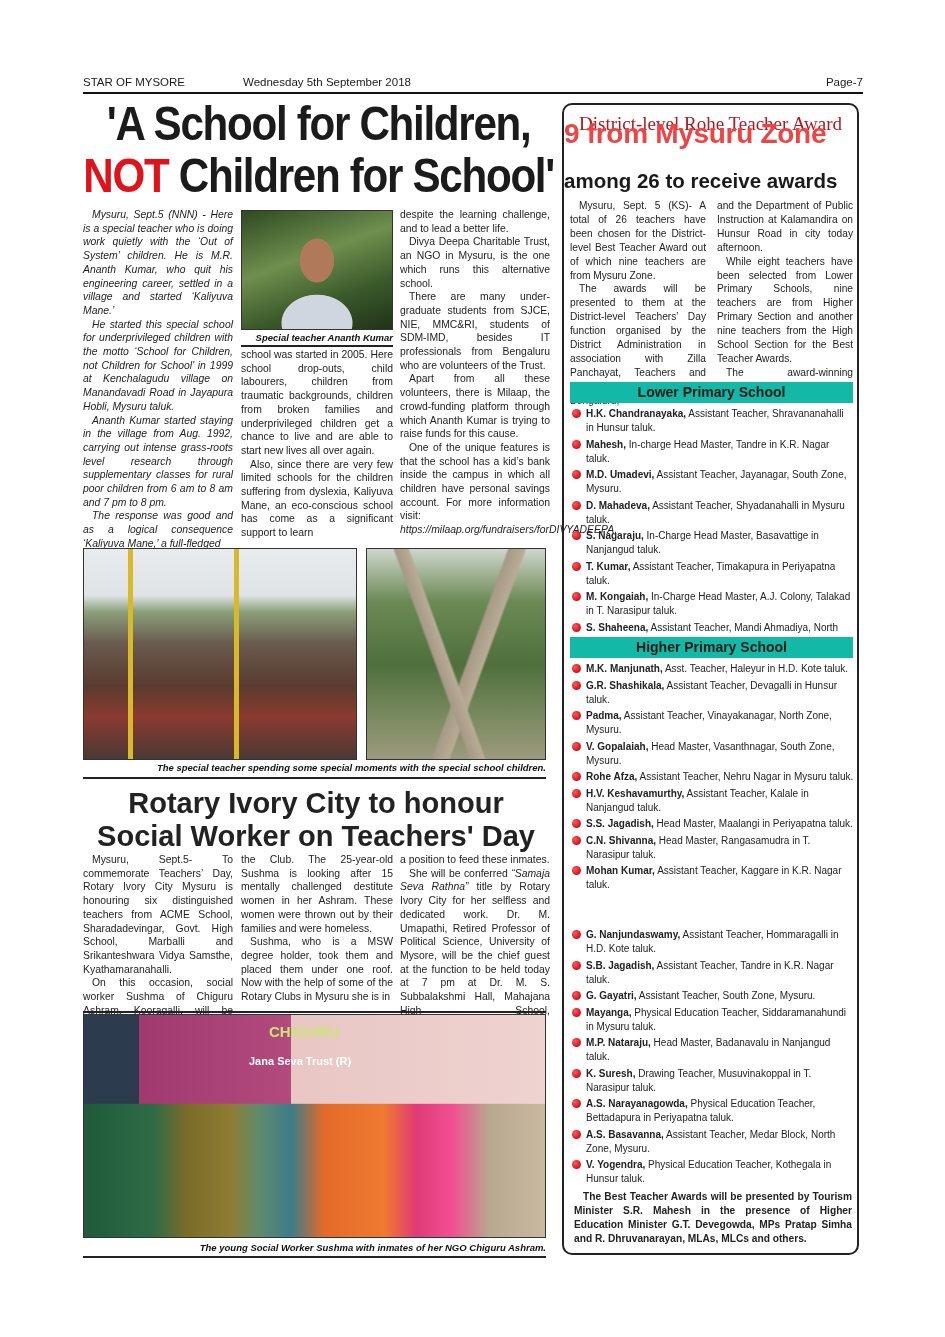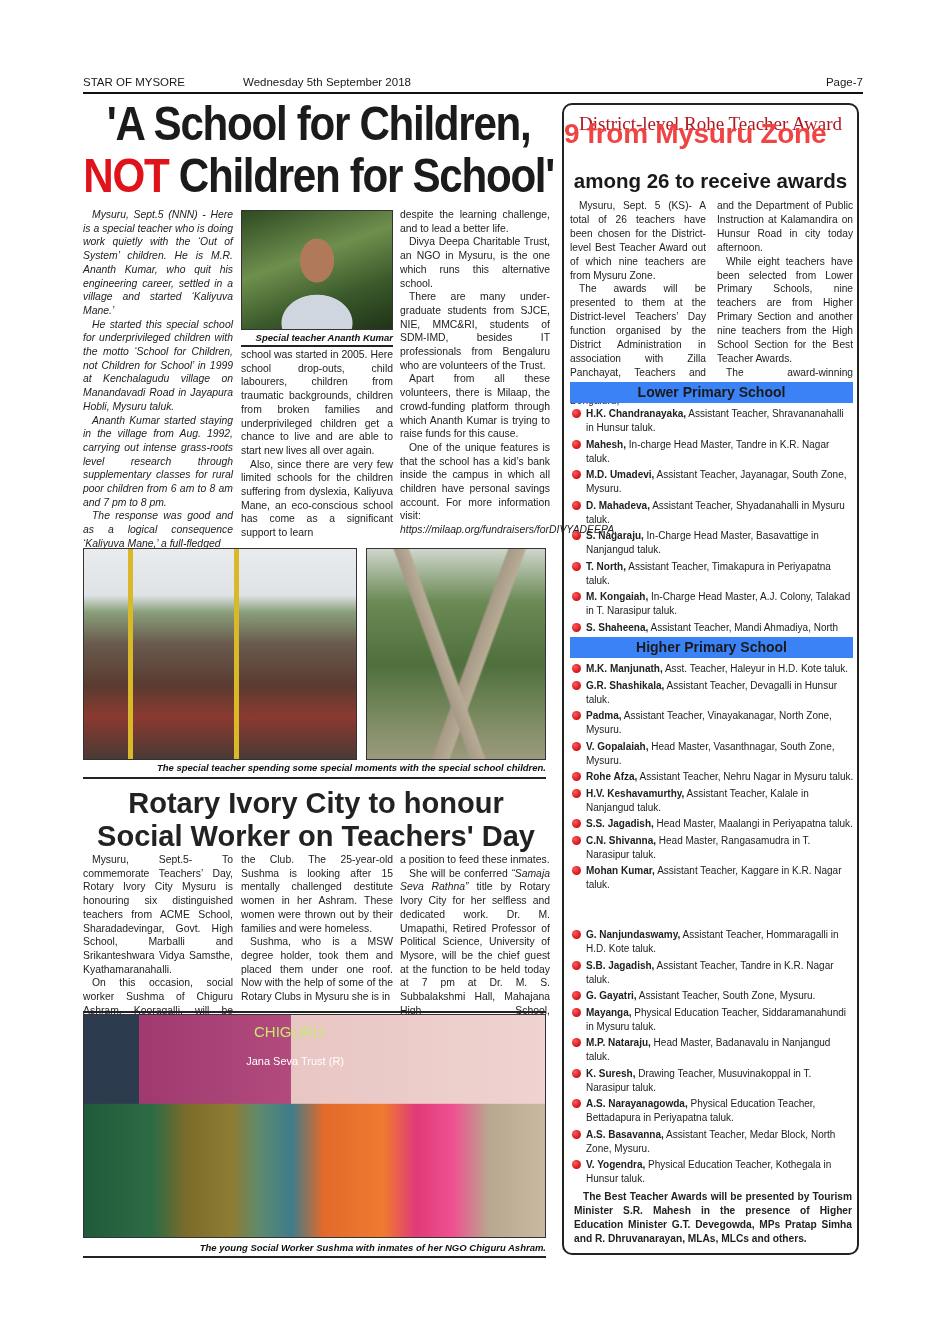--- a/index.html
+++ b/index.html
@@ -34,31 +34,31 @@
   .ph-bus { background:
       linear-gradient(90deg, transparent 16%, #d9b92a 16%, #d9b92a 18%, transparent 18%, transparent 55%, #d9b92a 55%, #d9b92a 57%, transparent 57%),
       linear-gradient(180deg, #e9ecef 0%, #dfe3e6 22%, #8aa07a 30%, #6a5a4e 45%, #5a3b30 65%, #8b3a30 80%, #4a3a35 100%); border: 1px solid #333; }
   .ph-tree { background:
       linear-gradient(70deg, transparent 40%, #a79a86 41%, #b8ab96 46%, transparent 47%),
       linear-gradient(110deg, transparent 55%, #a79a86 56%, #b8ab96 62%, transparent 63%),
       linear-gradient(180deg, #cfd6cc 0%, #6b8a55 25%, #4f6f3d 55%, #7a8a60 80%, #9c9a7e 100%); border: 1px solid #333; }
   .ph-ashram { background:
       linear-gradient(90deg, #2d3b4e 0, #2d3b4e 12%, #a03a6e 12%, #b24a7e 45%, #e8c6c4 45%, #efd3d0 100%) top/100% 40% no-repeat,
       linear-gradient(90deg, #1f5a3a 0%, #2e6b45 15%, #7a6b2a 22%, #8e7d32 32%, #5f8a6e 38%, #3e7c8a 45%, #e36a2a 52%, #f07a30 65%, #e03a78 72%, #f05090 80%, #b8a890 88%, #c9b9a0 100%); border: 1px solid #333; }
-  .ph-label { position: absolute; color: #fff; font-weight: normal; font-size: 11px; text-align: right; }
+  .ph-label { position: absolute; color: #fff; font-weight: bold; font-size: 11px; text-align: left; margin-left: 45px; }
 
   
   .sidebox { position: absolute; left: 562px; top: 103px; width: 297px; height: 1152px; border: 2px solid #222; border-radius: 10px; }
   .sb-kicker { position: absolute; left: 0; top: 8px; width: 100%; text-align: center; font-family: "Liberation Serif", serif; font-size: 19px; color: #b01820; }
   .sb-title1 { position: absolute; left: 0; top: 13px; width: 100%; text-align: left; font-weight: bold; font-size: 28px; color: #ef4444; letter-spacing: -0.3px; }
-  .sb-title2 { position: absolute; left: 0; top: 64px; width: 100%; text-align: center; font-weight: bold; font-size: 20.5px; color: #1a1a1a; }
+  .sb-title2 { position: absolute; left: 0; top: 64px; width: 100%; font-weight: bold; font-size: 20.5px; color: #1a1a1a; }
   .sb-col { position: absolute; font-size: 10.2px; line-height: 13.9px; text-align: justify; color: #222; }
   .sb-col p { text-indent: 9px; }
 
-  .sec-head { position: absolute; left: 6px; width: 283px; height: 21px; background: #3b82f6; text-align: center; font-weight: bold; font-size: 14px; line-height: 21px; color: #1a1a1a; }
+  .sec-head { position: absolute; left: 6px; width: 283px; height: 21px; background: #14b8a6; text-align: center; font-weight: bold; font-size: 14px; line-height: 21px; color: #1a1a1a; }
   .list { position: absolute; left: 8px; width: 282px; font-size: 10px; line-height: 14px; color: #222; }
   .list .item { position: relative; padding-left: 14px; margin-bottom: 2.5px; }
   .list .dot { position: absolute; left: 0; top: 2px; width: 9px; height: 9px; border-radius: 50%; background: radial-gradient(circle at 35% 35%, #ff5a5a, #d0101a 70%); }
   .list b { font-weight: bold; }
   .sb-foot { position: absolute; left: 10px; top: 1085px; width: 278px; font-size: 10.2px; line-height: 14px; font-weight: bold; text-align: justify; color: #222; text-indent: 9px; }
 
   .headline2 { position: absolute; left: 83px; top: 787px; width: 466px; text-align: center; font-weight: bold; font-size: 29px; line-height: 33px; color: #222; }
 </style>
 </head>
 <body>
@@ -142,21 +142,21 @@
     <p>The award-winning teachers are as follows:</p>
   </div>
 
   <div class="sec-head" style="top:277px;">Lower Primary School</div>
   <div class="list" style="top:302px;">
     <div class="item"><span class="dot"></span><b>H.K. Chandranayaka,</b><span> Assistant Teacher, Shravananahalli in Hunsur taluk.</span></div>
     <div class="item"><span class="dot"></span><b>Mahesh,</b><span> In-charge Head Master, Tandre in K.R. Nagar taluk.</span></div>
     <div class="item"><span class="dot"></span><b>M.D. Umadevi,</b><span> Assistant Teacher, Jayanagar, South Zone, Mysuru.</span></div>
     <div class="item"><span class="dot"></span><b>D. Mahadeva,</b><span> Assistant Teacher, Shyadanahalli in Mysuru taluk.</span></div>
     <div class="item"><span class="dot"></span><b>S. Nagaraju,</b><span> In-Charge Head Master, Basavattige in Nanjangud taluk.</span></div>
-    <div class="item"><span class="dot"></span><b>T. North,</b><span> Assistant Teacher, Timakapura in Periyapatna taluk.</span></div>
+    <div class="item"><span class="dot"></span><b>T. Kumar,</b><span> Assistant Teacher, Timakapura in Periyapatna taluk.</span></div>
     <div class="item"><span class="dot"></span><b>M. Kongaiah,</b><span> In-Charge Head Master, A.J. Colony, Talakad in T. Narasipur taluk.</span></div>
     <div class="item"><span class="dot"></span><b>S. Shaheena,</b><span> Assistant Teacher, Mandi Ahmadiya, North Zone, Mysuru.</span></div>
   </div>
 
   <div class="sec-head" style="top:532px;">Higher Primary School</div>
   <div class="list" style="top:557px;">
     <div class="item"><span class="dot"></span><b>M.K. Manjunath,</b><span> Asst. Teacher, Haleyur in H.D. Kote taluk.</span></div>
     <div class="item"><span class="dot"></span><b>G.R. Shashikala,</b><span> Assistant Teacher, Devagalli in Hunsur taluk.</span></div>
     <div class="item"><span class="dot"></span><b>Padma,</b><span> Assistant Teacher, Vinayakanagar, North Zone, Mysuru.</span></div>
     <div class="item"><span class="dot"></span><b>V. Gopalaiah,</b><span> Head Master, Vasanthnagar, South Zone, Mysuru.</span></div>

